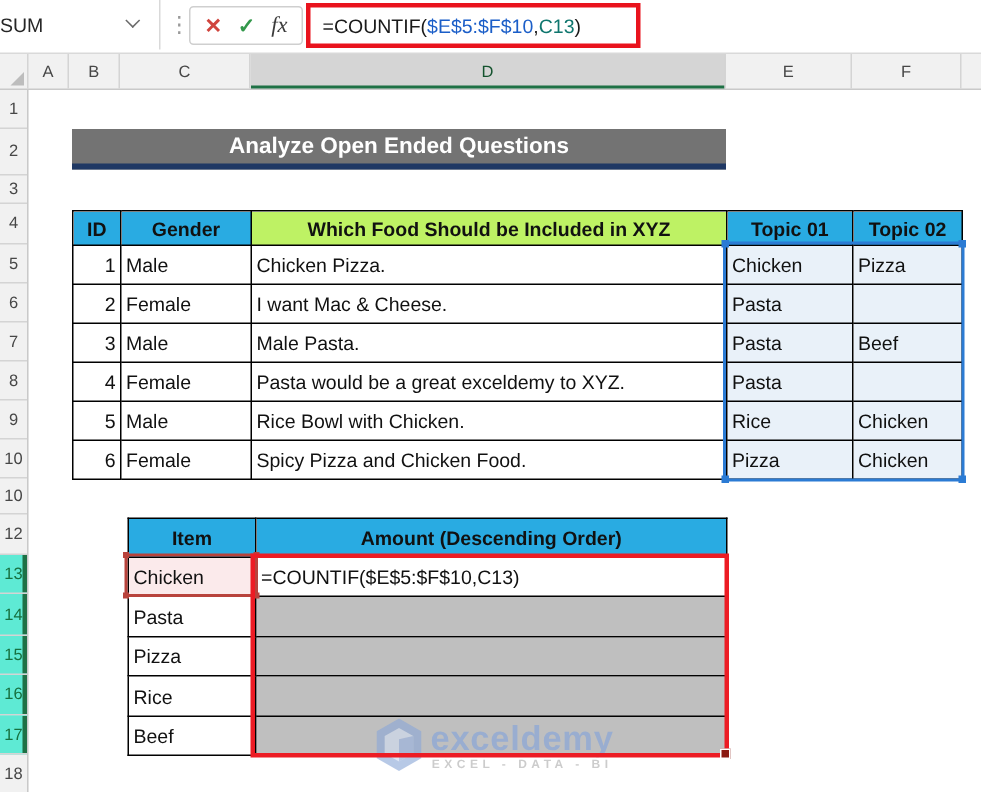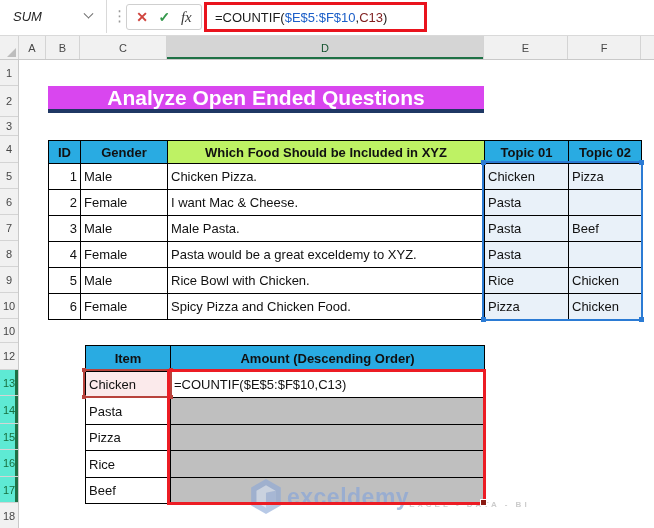--- a/index.html
+++ b/index.html
@@ -4,56 +4,56 @@
 <style>
   * { margin:0; padding:0; box-sizing:border-box; }
   body { font-family:"Liberation Sans", sans-serif; background:#fff; }
   .app { position:relative; width:654px; height:528px; background:#fff; overflow:hidden; }
 
   
   .topbar { position:absolute; left:0; top:0; width:654px; height:36px; background:#fff;
             border-bottom:1px solid #d9d9d9; }
   .namebox { position:absolute; left:0; top:0; width:107px; height:33px;
              border-right:1px solid #d9d9d9; display:flex; align-items:center; }
-  .namebox-val { font-size:13px; color:#262626; padding-left:13px; flex:1;font-style:italic; }
+  .namebox-val { font-size:13px; color:#262626; flex:1; }
   .nb-chevron { width:7px; height:7px; border-right:1.6px solid #6a6a6a; border-bottom:1.6px solid #6a6a6a;
                 transform:rotate(45deg) translate(-2px,-2px); margin-right:14px; }
   .dots { position:absolute; left:112px; top:7px; font-size:15px; color:#9a9a9a; }
   .fxgroup { position:absolute; left:126px; top:4px; width:76px; height:26px;
              border:1px solid #cfcfcf; border-radius:3px; display:flex; align-items:center;
              justify-content:space-around; padding:0 4px; }
   .icon-x { color:#d0453e; font-size:14px; font-weight:bold; }
   .icon-check { color:#33984b; font-size:14px; font-weight:bold; }
   .icon-fx { font-family:"Liberation Serif", serif; font-style:italic; font-size:15px; color:#3b3b3b; }
   .fbar-annot { position:absolute; left:204px; top:2px; width:223px; height:30px;
                 border:3px solid #e9131d; display:flex; align-items:center; background:#fff; }
   .fbar-text { font-size:13px; color:#1a1a1a; padding-left:8px; white-space:nowrap; }
   .ftok-range { color:#1b5ec8; }
-  .ftok-ref { color:#7f1d1d; }
+  .ftok-ref { color:#0f766e; }
 
   
   .colhead { position:absolute; left:0; top:36px; width:654px; height:24px; display:flex;
              background:#f1f1f1; border-bottom:1px solid #c9c9c9; }
   .ch { height:23px; border-right:1px solid #d4d4d4; font-size:11px; color:#474747;
         display:flex; align-items:center; justify-content:center; }
   .ch.sel { background:#d5d5d5; box-shadow:inset 0 -2px 0 #1e7145; color:#14532e; }
   .corner { width:19px; position:relative; }
   .corner-tri { position:absolute; right:2px; bottom:2px; width:0; height:0;
                 border-left:9px solid transparent; border-bottom:9px solid #bdbdbd; }
 
   
   .rowhead { position:absolute; left:0; top:60px; width:19px; height:468px; background:#f1f1f1;
              border-right:1px solid #c9c9c9; display:flex; flex-direction:column; }
   .rh { width:18px; border-bottom:1px solid #d4d4d4; font-size:11px; color:#474747;
         display:flex; align-items:center; justify-content:center; }
   .rh.sel { background:#5eead4; color:#17703f; box-shadow:inset -3px 0 0 #1e7145; }
 
   
-  .banner { position:absolute; left:48px; top:86px; width:436px; height:27px; background:#d946ef;
-            border-bottom:4px solid #1f3864; color:#fff; font-weight:bold; font-size:21px;
+  .banner { position:absolute; left:48px; top:86px; width:436px; height:27px; background:#737373;
+            border-bottom:4px solid #1f3864; color:#fff; font-weight:bold; font-size:15px;
             display:flex; align-items:center; justify-content:center; }
 
   table.xl { position:absolute; border-collapse:collapse; table-layout:fixed; }
   table.xl td { border:1px solid #000; font-size:13px; color:#111; overflow:hidden;
                 white-space:nowrap; padding:0 3px; vertical-align:middle;margin-left:40px; }
   td.hdr { font-weight:bold; color:#fff; text-align:center; font-size:13px; }
   td.hdr-blue { background:#29abe2; }
   td.hdr-purple { background:#bef264; font-size:13.5px; }
   td.num { text-align:right; padding-right:5px; }
   td.topic { background:#e9f1f9; }
@@ -71,21 +71,21 @@
   .hd.tl { left:-3px; top:-3px; } .hd.tr { right:-3px; top:-3px; }
   .hd.bl { left:-3px; bottom:-3px; } .hd.br { right:-3px; bottom:-3px; }
   .annot-red { position:absolute; left:167px; top:369px; width:319px; height:136px;
                border:3px solid #ec1c24; z-index:6; pointer-events:none; }
   .fillhandle { position:absolute; right:-4px; bottom:-4px; width:7px; height:7px;
                 background:#8b1a12; border:1px solid #fff; pointer-events:auto; }
 
   
   .wm { position:absolute; left:250px; top:479px; display:flex; align-items:center; gap:5px;
         opacity:0.72; z-index:5; }
-  .wm-txtcol { display:flex; flex-direction:row; align-items:flex-end; }
+  .wm-txtcol { display:flex; flex-direction:column; align-items:center; }
   .wm-brand { font-size:23px; font-weight:bold; color:#8ba7d7; letter-spacing:0.5px; line-height:24px; }
   .wm-tag { font-size:8px; font-weight:bold; letter-spacing:3px; color:#b9b9b9; margin-top:1px; }
 </style>
 </head>
 <body>
 
 <div class="app">
 
   <div class="topbar">
     <div class="namebox">

